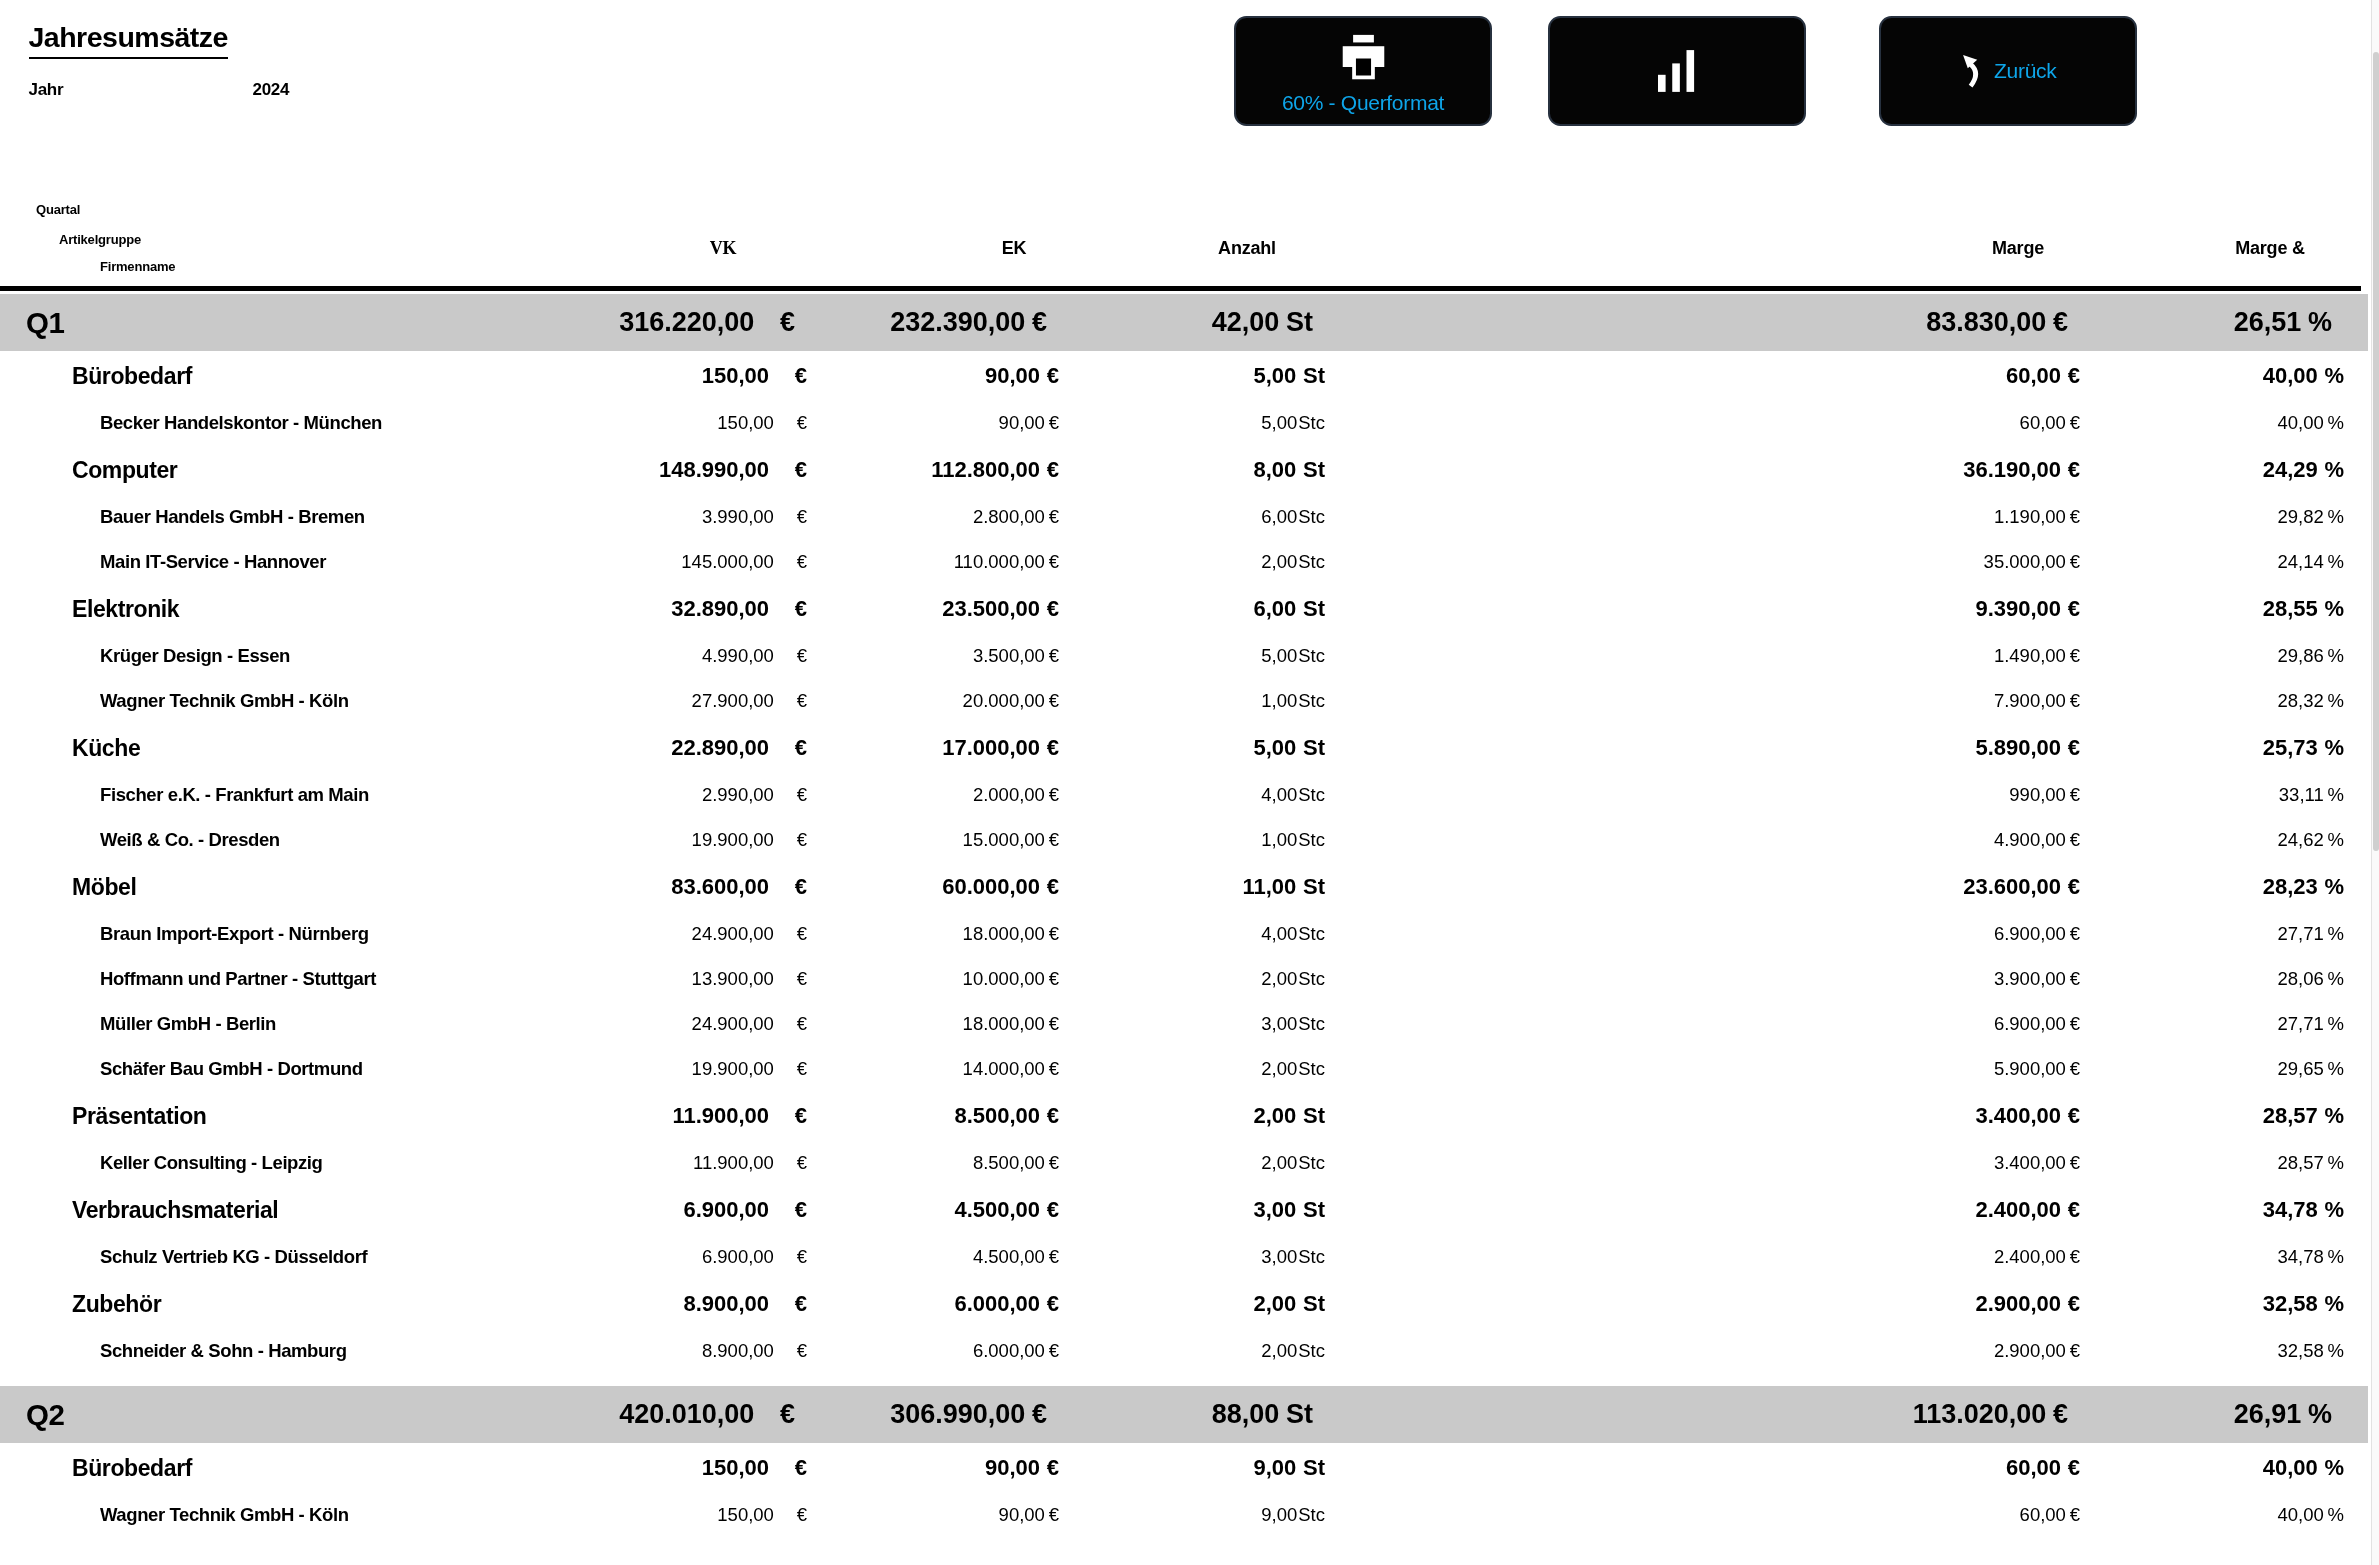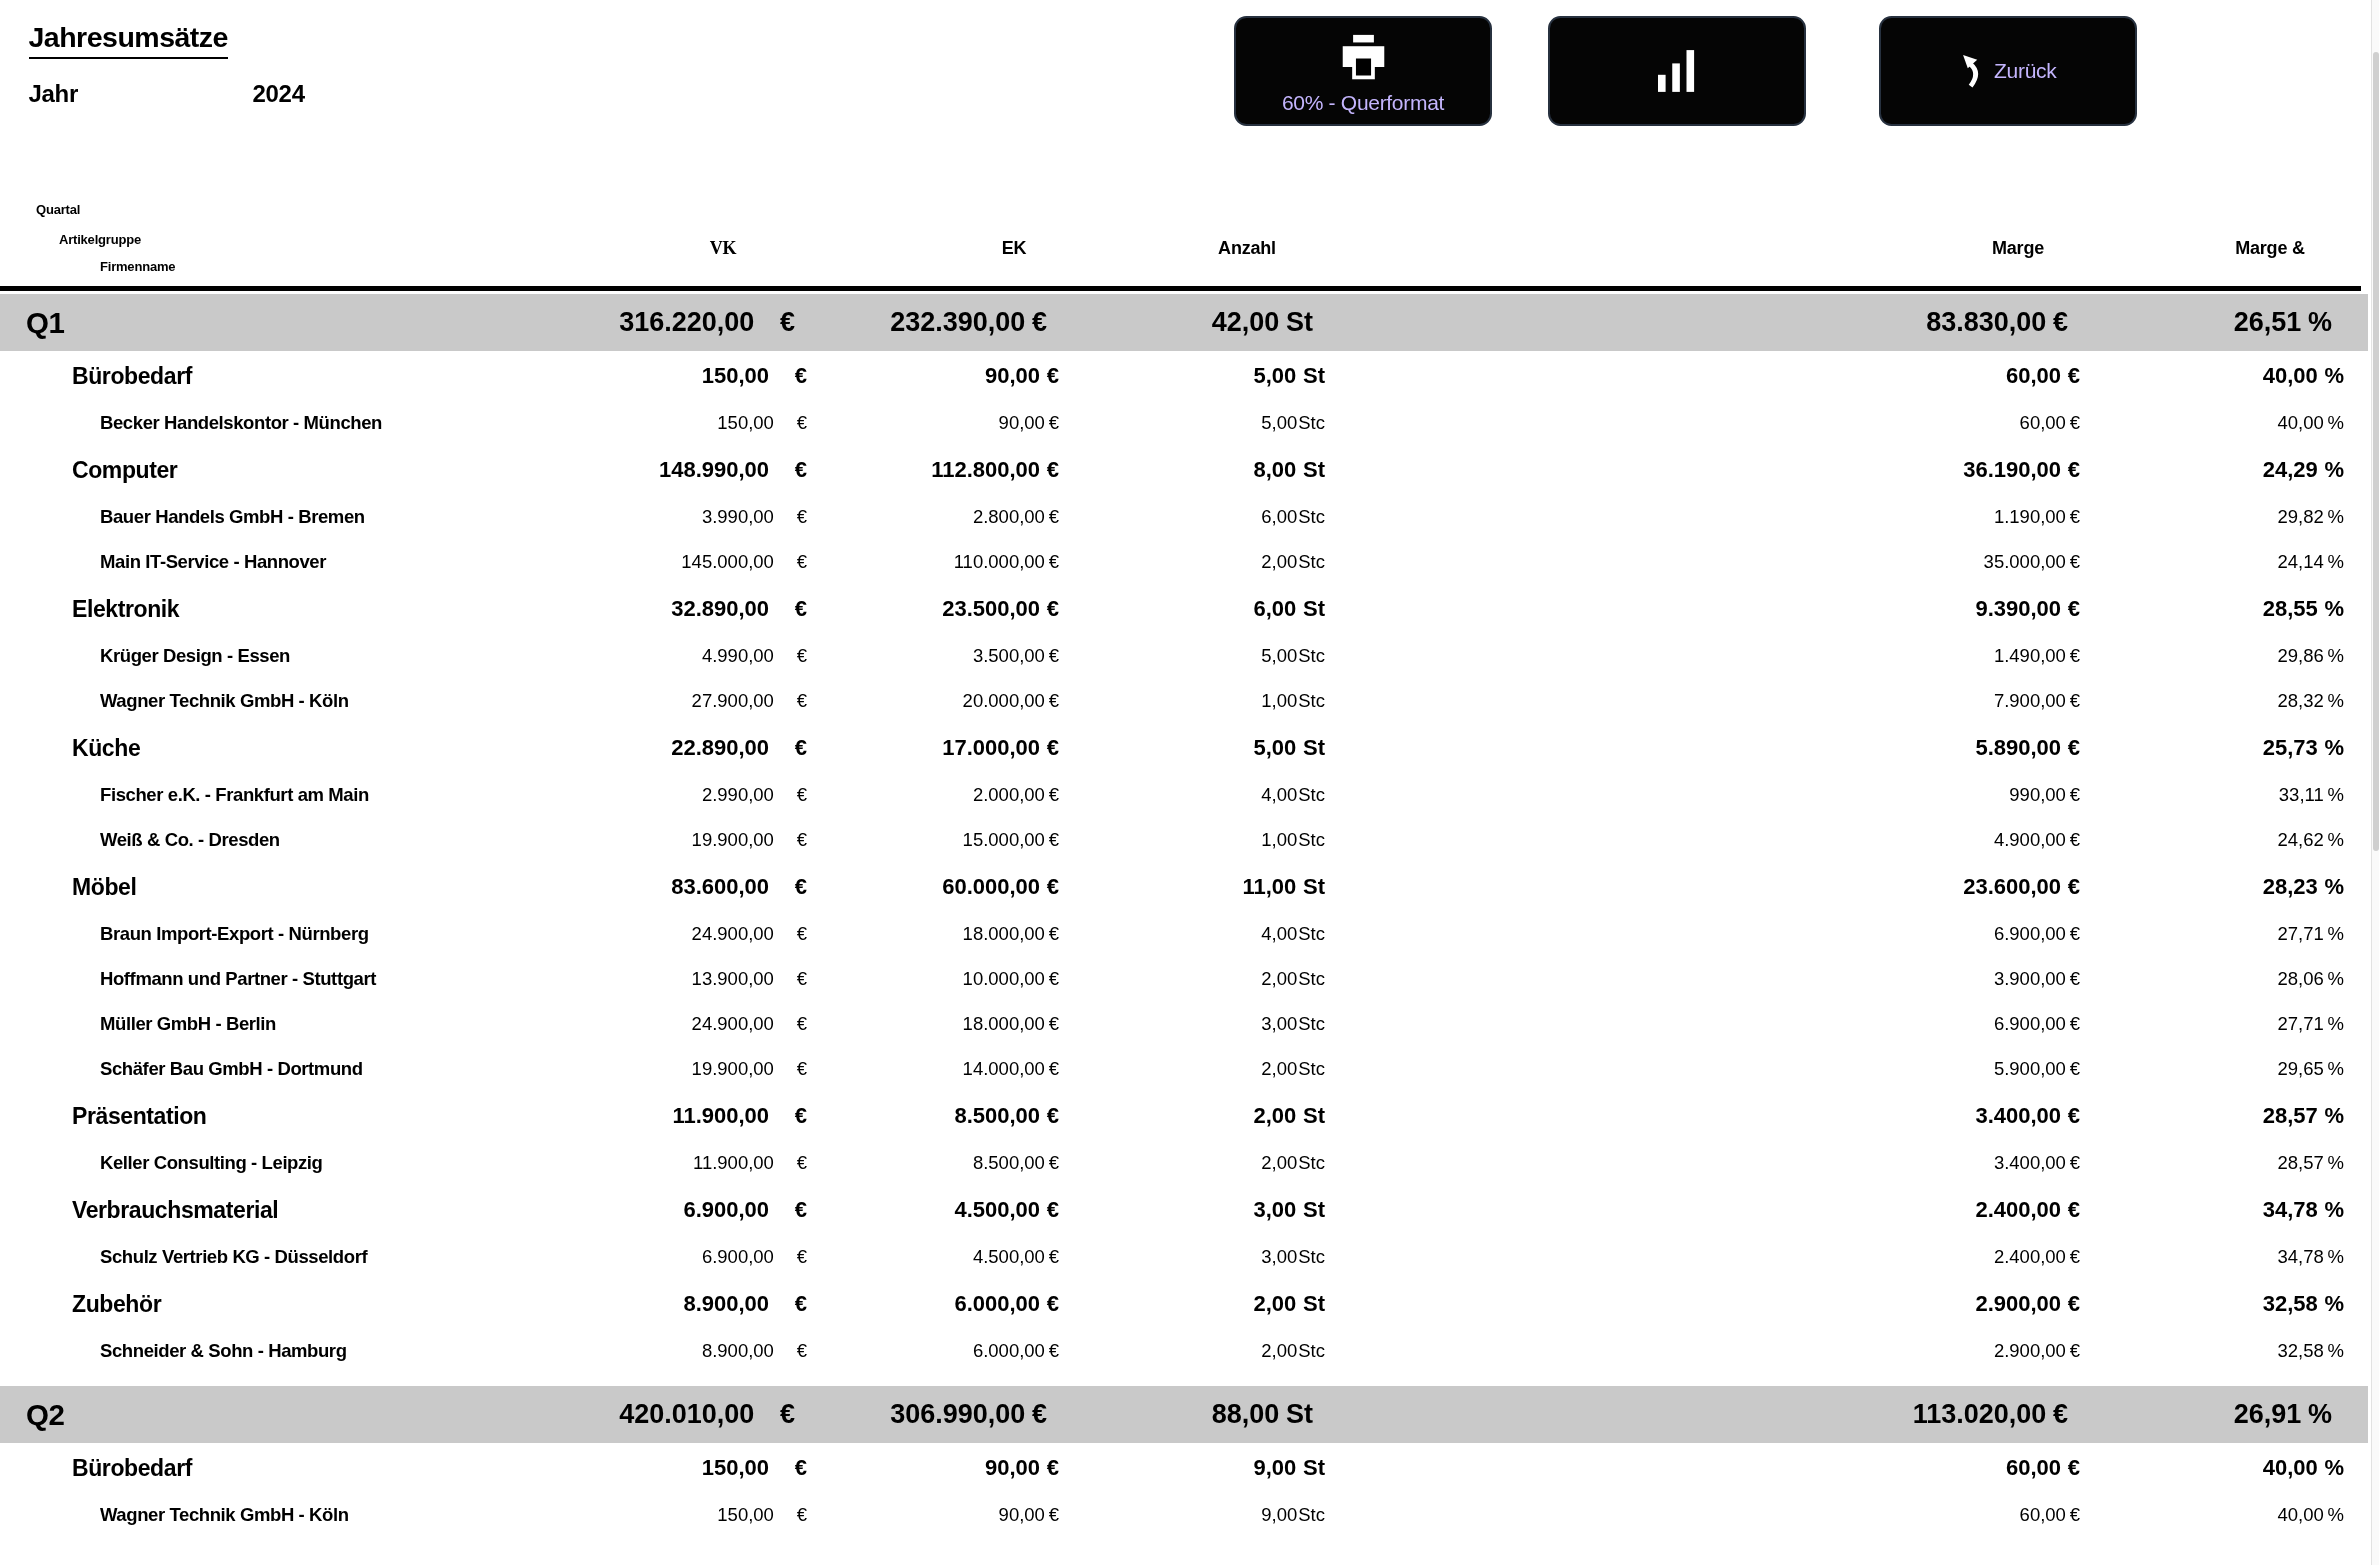--- a/index.html
+++ b/index.html
@@ -5,32 +5,32 @@
   html,body{margin:0;padding:0;background:#ffffff;}
   .screen{
     position:relative;width:2380px;height:1566px;overflow:hidden;background:#ffffff;
     font-family:"Liberation Sans","DejaVu Sans",sans-serif;color:#000;
   }
   
   .page-title{
     position:absolute;left:28.5px;top:21px;font-size:28.5px;font-weight:700;
     letter-spacing:-0.5px;border-bottom:2.9px solid #000;padding-bottom:2.9px;
   }
-  .year-row{position:absolute;left:28.5px;top:80px;font-size:24px;font-weight:700;letter-spacing:-0.3px;}
+  .year-row{position:absolute;left:28.5px;top:80px;font-size:17px;font-weight:700;letter-spacing:-0.3px;}
   .year-value{position:absolute;left:224px;top:0;}
   
   .tb-btn{
     position:absolute;top:16px;height:110px;background:#050505;border:2.9px solid #27313f;
     border-radius:12.4px;color:#fff;cursor:pointer;display:flex;align-items:center;
     justify-content:center;font-family:inherit;box-sizing:border-box;padding:0;
   }
   .btn-print{left:1234px;width:258px;flex-direction:column;justify-content:flex-end;padding-bottom:8.6px;gap:7.6px;}
   .btn-chart{left:1548px;width:258px;}
   .btn-back{left:1879px;width:258px;flex-direction:row;gap:9.5px;}
-  .tb-btn .btn-label{font-size:21px;letter-spacing:-0.3px;color:#c4b5fd;}
+  .tb-btn .btn-label{font-size:21px;letter-spacing:-0.3px;color:#0ea5e9;}
   .icon{display:block;}
   
   .rowhdr{position:absolute;font-size:13px;font-weight:700;letter-spacing:-0.2px;}
   .rowhdr.h1{left:36px;top:202px;}
   .rowhdr.h2{left:59px;top:232px;}
   .rowhdr.h3{left:100px;top:259px;}
   .colhdr{position:absolute;top:238px;font-size:18px;font-weight:700;transform:translateX(-50%);letter-spacing:-0.2px;white-space:nowrap;}
   .colhdr.c-vk{left:723px;font-family:Liberation Serif, serif;}
   .colhdr.c-ek{left:1014px;}
   .colhdr.c-anzahl{left:1247px;}

